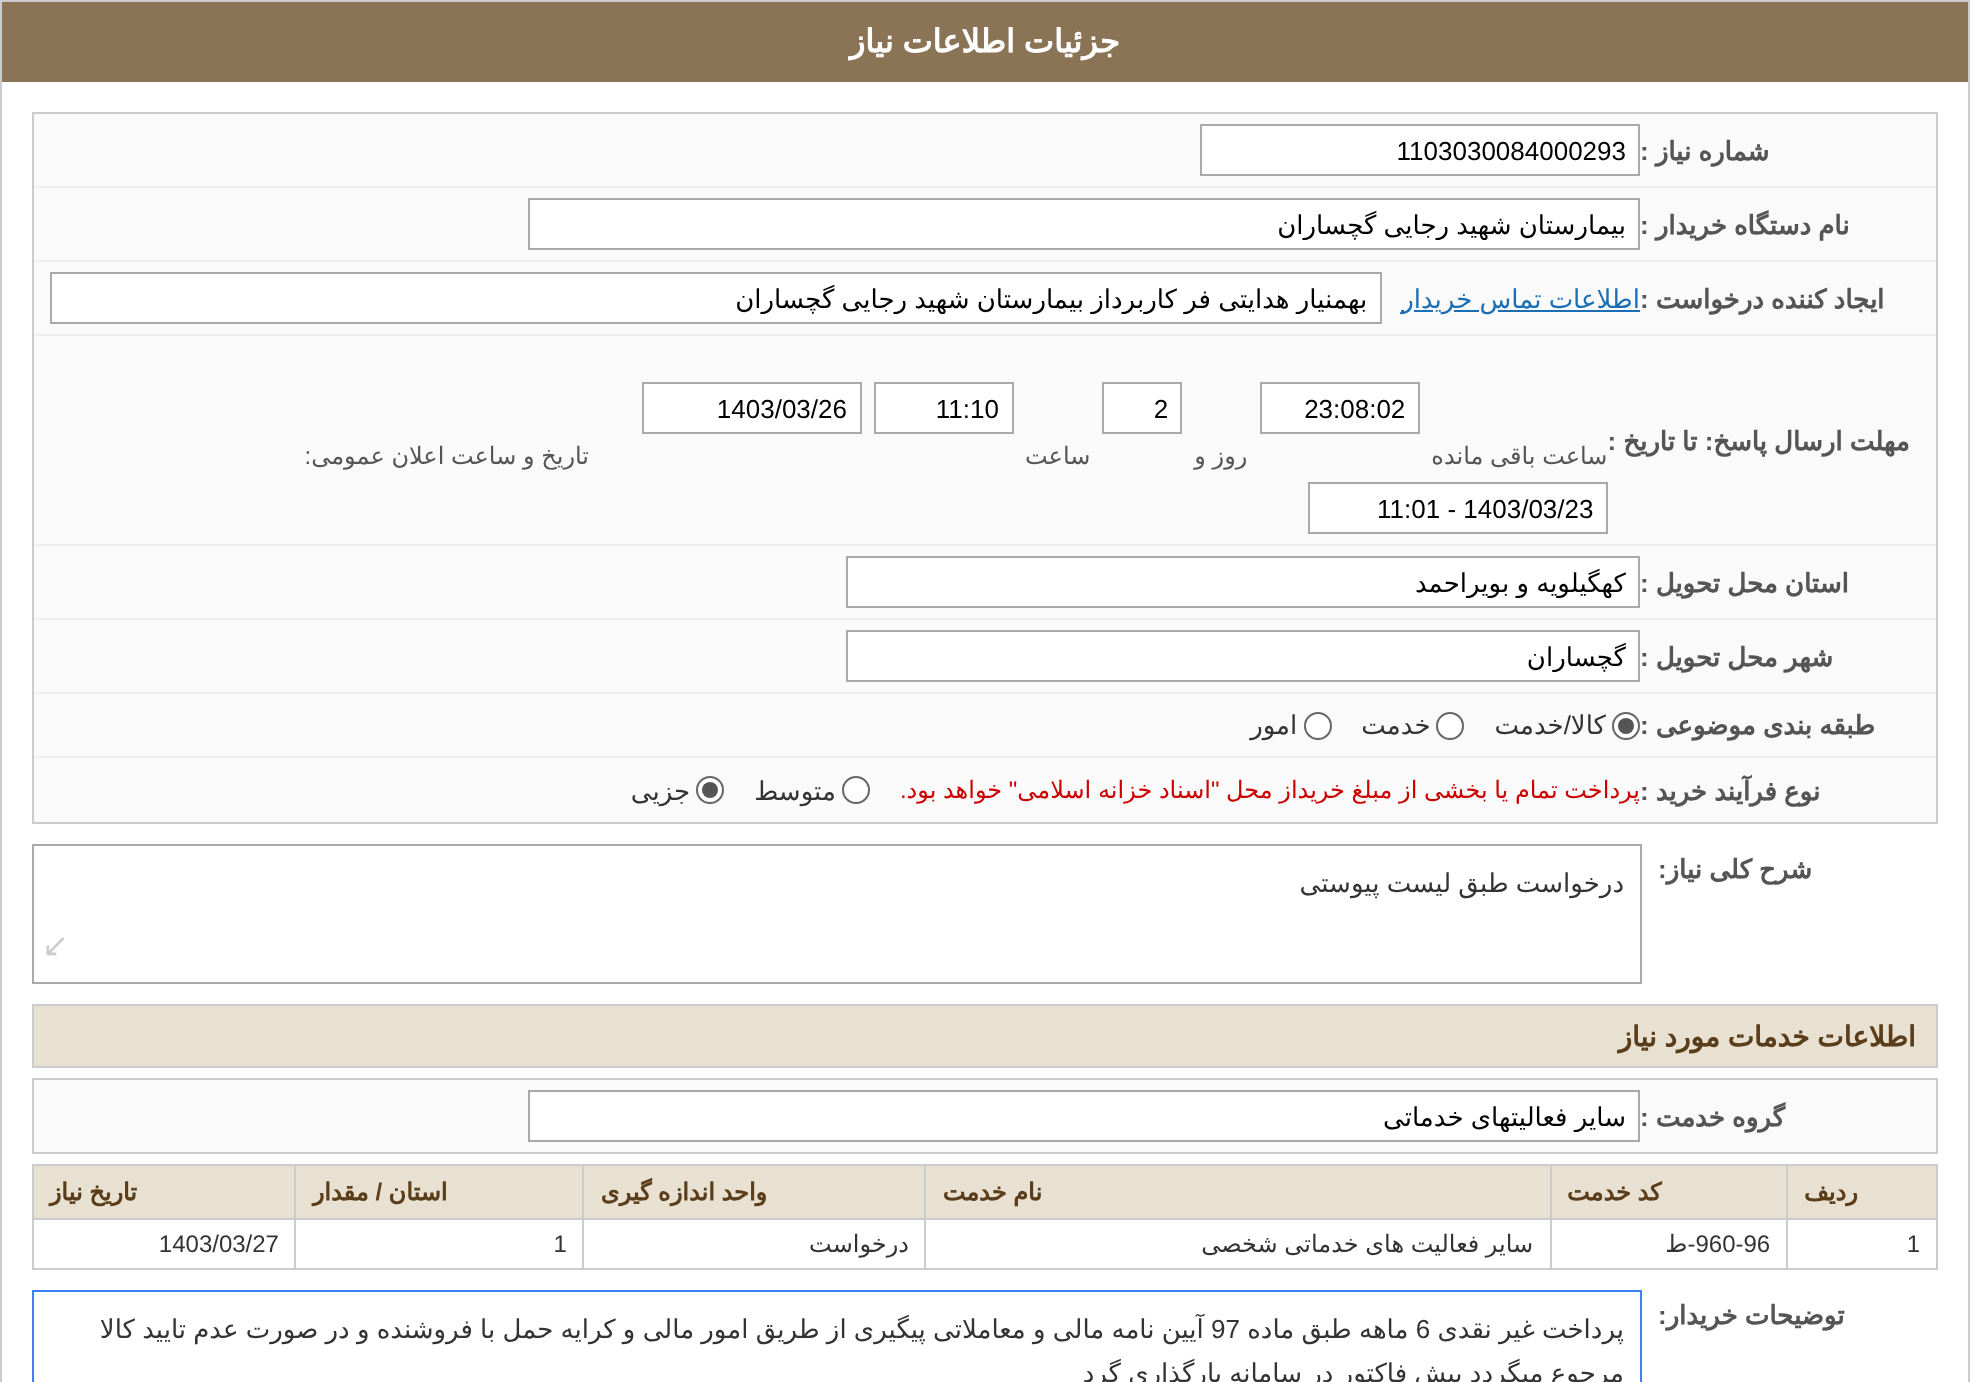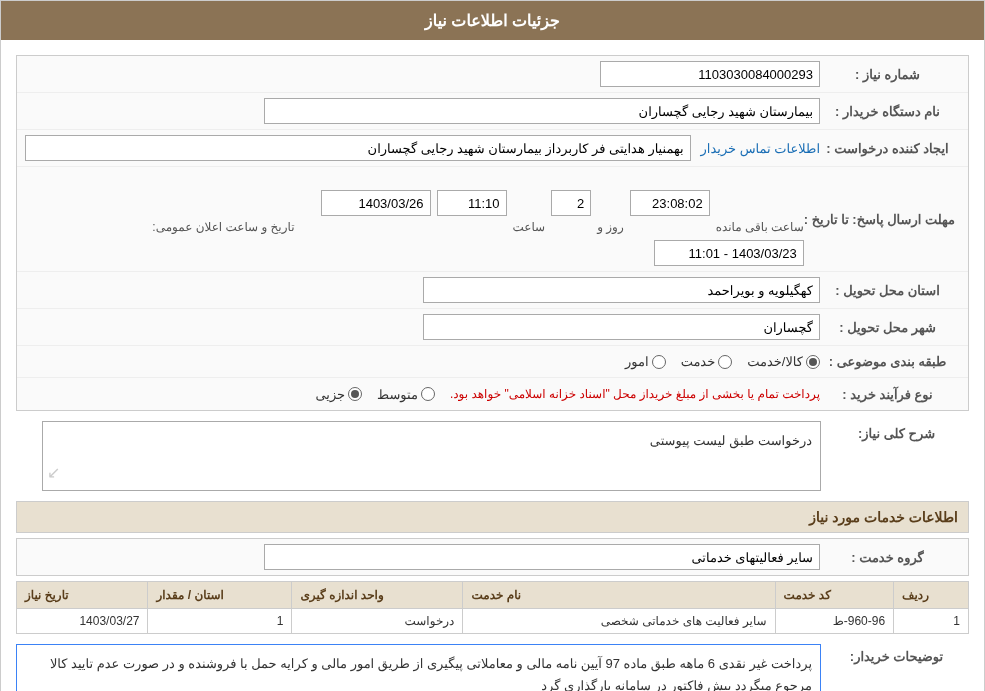--- a/index.html
+++ b/index.html
@@ -37,41 +37,41 @@
       display: flex;
       align-items: center;
       border-bottom: 1px solid #eee;
       padding: 5px 8px;
       min-height: 32px;
     }
     .info-row:last-child { border-bottom: none; }
     .label-cell {
       color: #555;
       min-width: 140px;
-      text-align: center;
+      text-align: left;
       padding-right: 5px;
       font-weight: bold;
       flex-shrink: 0;
     }
     .value-cell {
       flex: 1;
       text-align: right;
     }
     .input-field {
       border: 1px solid #aaa;
       background: #fff;
       padding: 3px 6px;
       height: 26px;
       text-align: right;
       direction: rtl;
       font-family: Tahoma, Arial, sans-serif;
       font-size: 13px;
     }
     .input-wide { width: 100%; }
-    .link-style { color: #1a6eb5; cursor: pointer; }
+    .link-style { color: #1a6eb5; text-decoration: underline; cursor: pointer; }
     .date-row {
       display: flex;
       align-items: center;
       gap: 6px;
       flex-wrap: wrap;
       direction: rtl;
     }
     .date-row .date-label { color: #555; font-size: 12px; margin-top: 48px; }
     .radio-group {
       display: flex;
@@ -116,21 +116,20 @@
     .desc-box {
       border: 1px solid #aaa;
       padding: 8px;
       min-height: 70px;
       background: #fff;
       text-align: right;
       direction: rtl;
       font-size: 13px;
       line-height: 1.7;
       position: relative;
-      margin-left: 26px;
     }
     .desc-box-icon {
       position: absolute;
       bottom: 4px;
       left: 4px;
       color: #ccc;
       font-size: 16px;
     }
     .narration-box {
       border: 1px solid #3b82f6;

